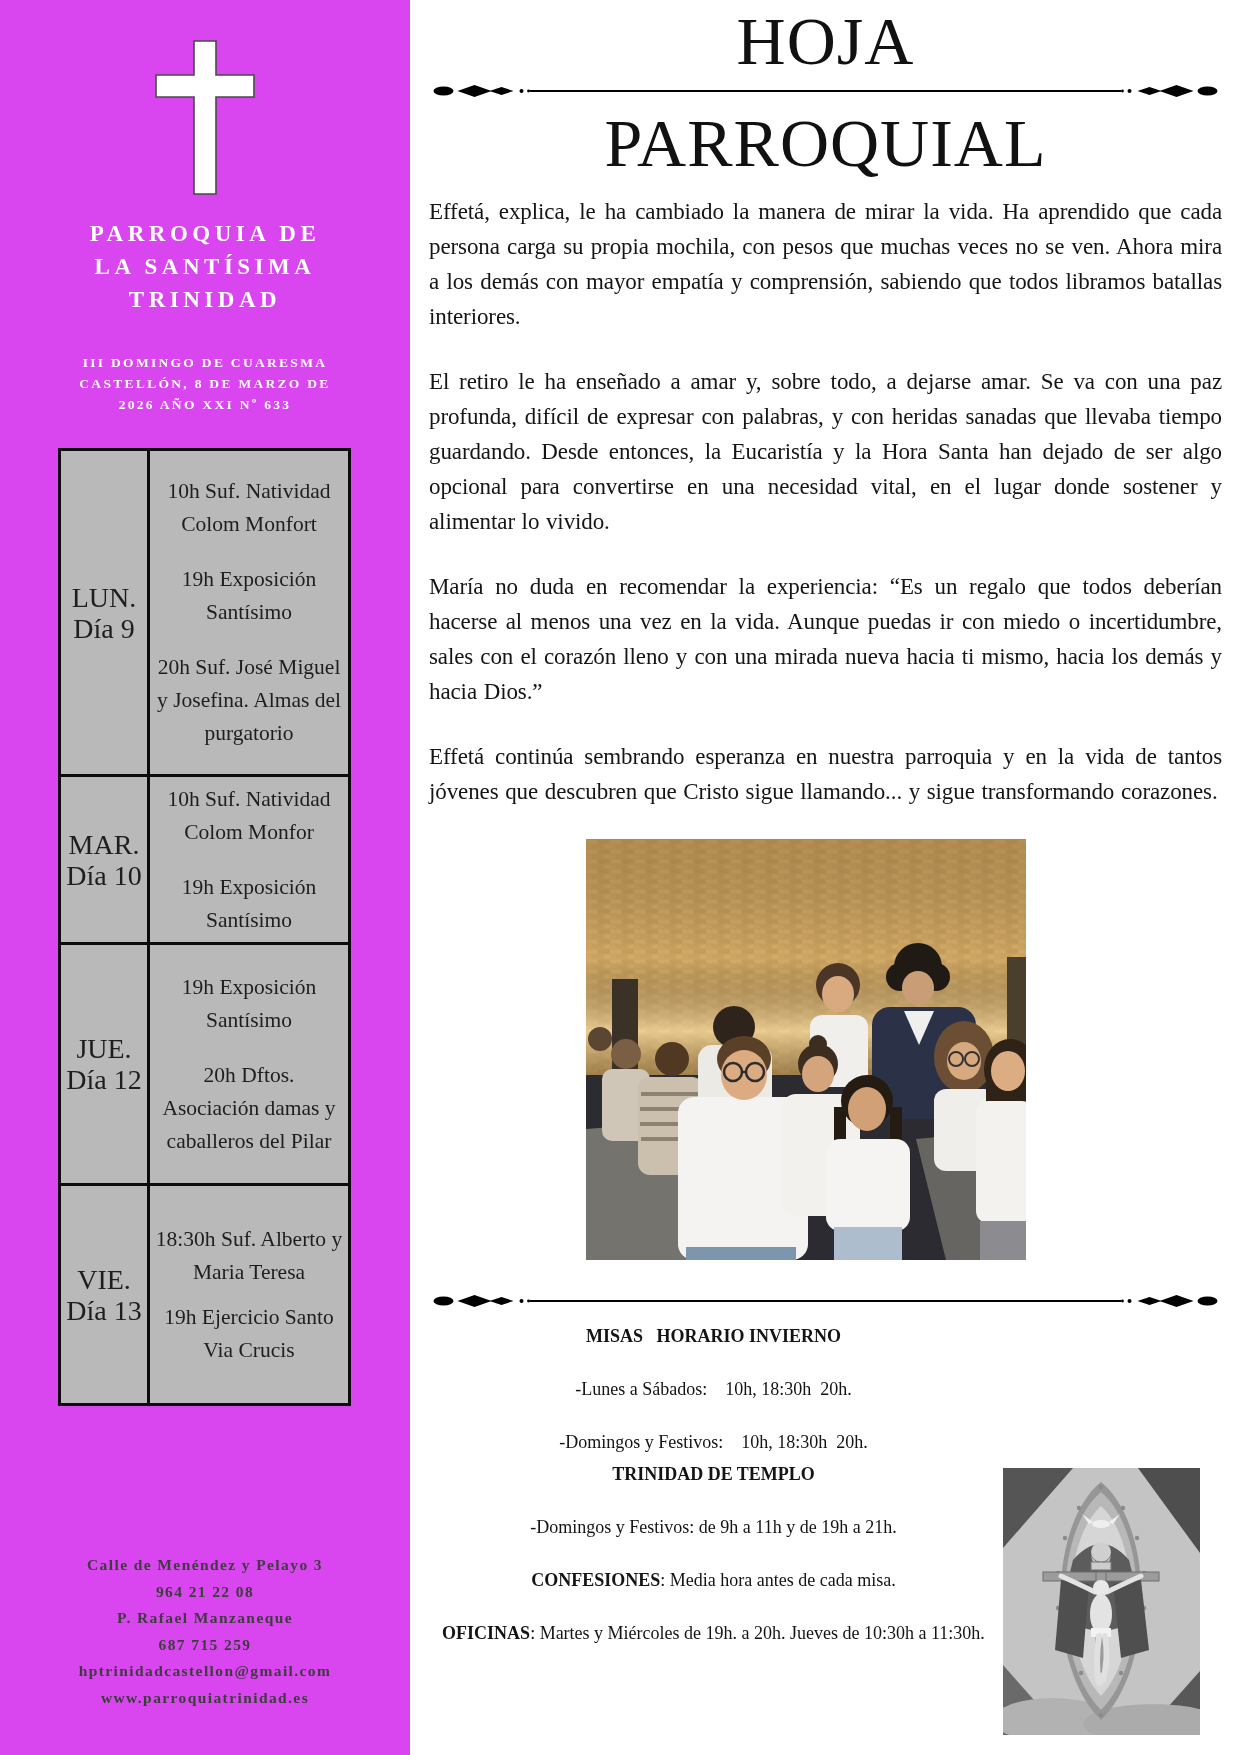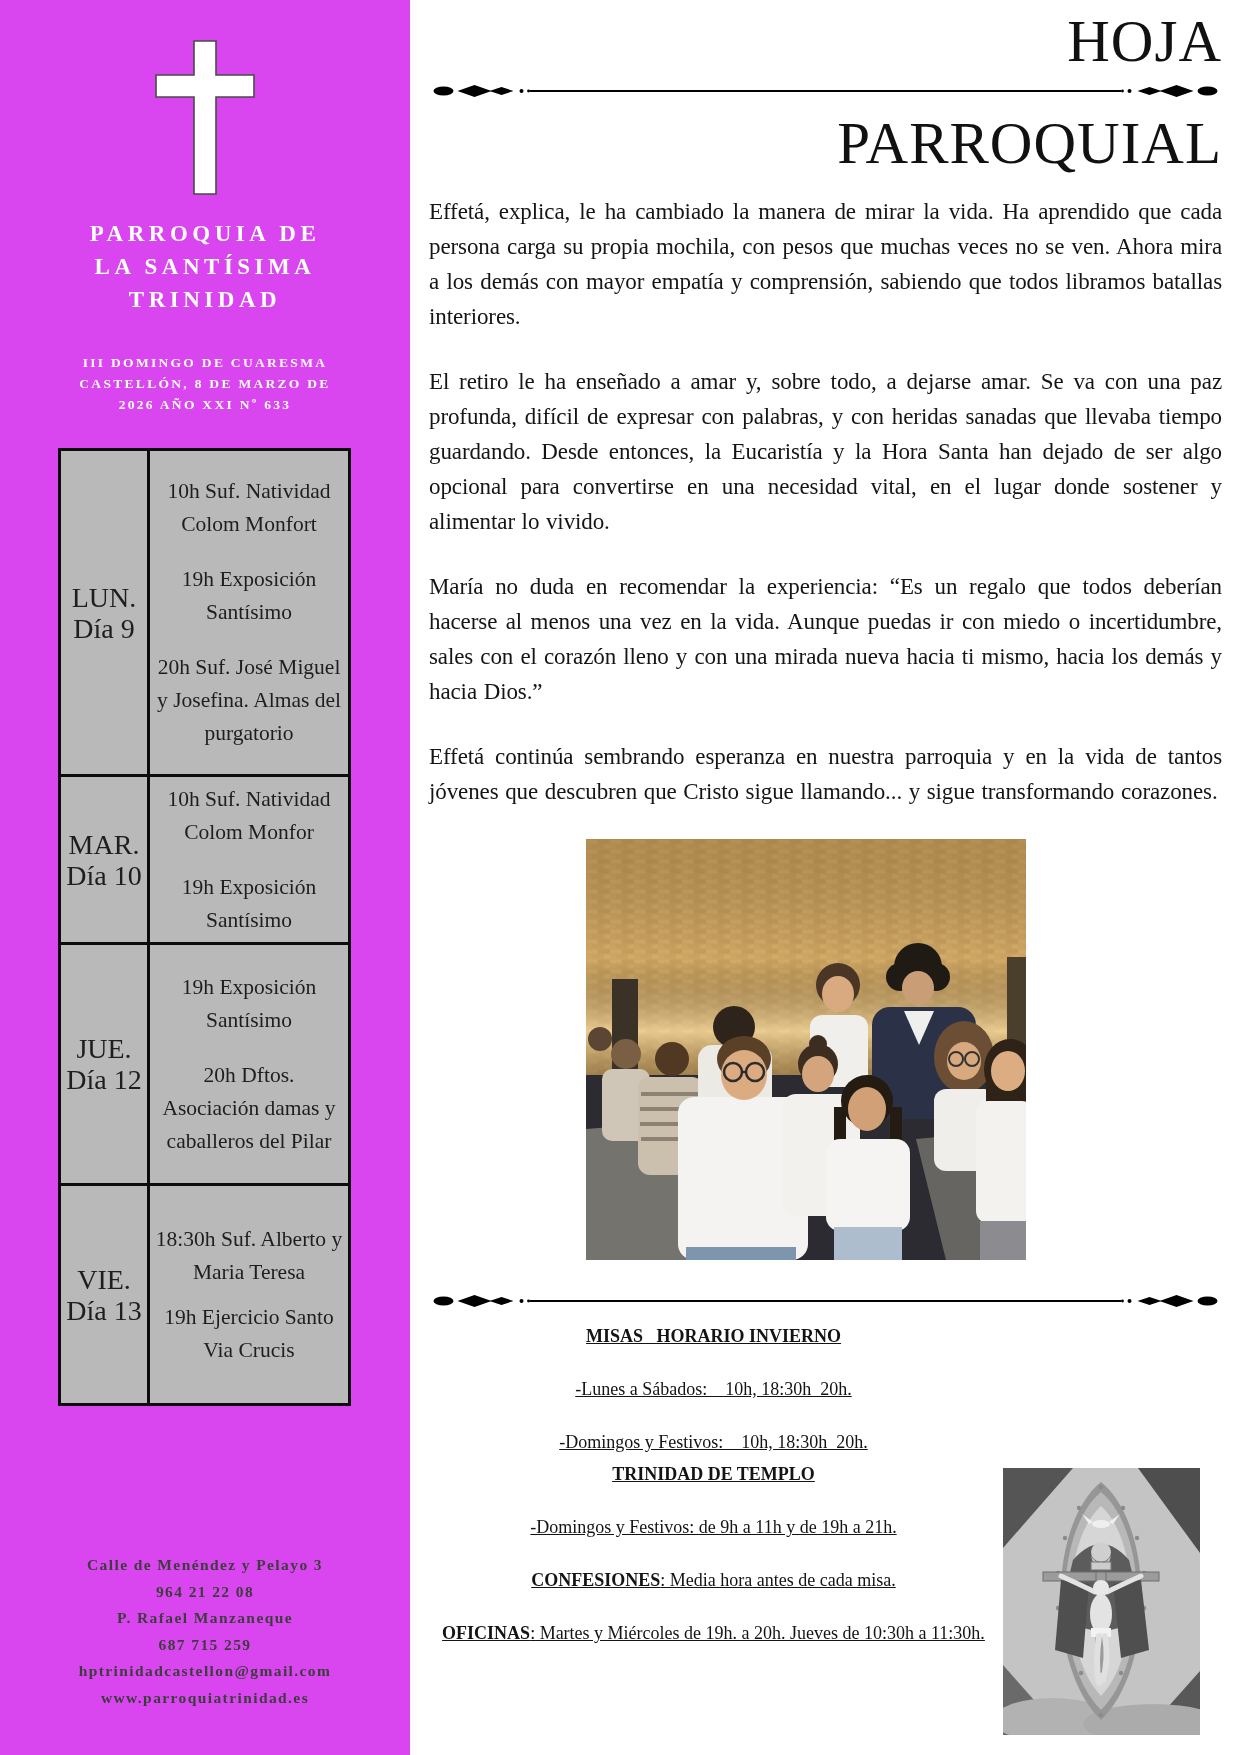--- a/index.html
+++ b/index.html
@@ -24,28 +24,28 @@
             justify-content:center;align-items:center;font-size:28px;line-height:31px;color:#1e1e1e;}
   .events{flex:1;display:flex;flex-direction:column;justify-content:center;align-items:center;
           text-align:center;font-size:21.5px;color:#1e1e1e;padding:6px 4px;}
   .event{line-height:33px;}
   .event + .event{margin-top:22px;}
   .schedule .row:nth-of-type(4) .event + .event{margin-top:12px;}
   .contact{position:absolute;left:0;top:1552px;width:410px;text-align:center;color:#3d3d3d;
            font-weight:bold;font-size:15.5px;line-height:26.5px;letter-spacing:1.4px;}
   
   .main{position:absolute;left:410px;top:0;width:831px;padding:6px 19px 0 19px;box-sizing:border-box;}
-  .title-line{text-align:right;font-size:59px;line-height:70px;color:#111;letter-spacing:1px;}
+  .title-line{text-align:center;font-size:68px;line-height:70px;color:#111;letter-spacing:1px;}
   .divider{display:block;width:100%;height:22px;margin:4px 0 6px 0;}
   .article{margin-top:16px;}
   .para{margin:0 0 30px 0;text-align:justify;font-size:23px;line-height:35px;color:#151515;
         letter-spacing:-0.1px;word-spacing:1px;}
   .photo-wrap{margin-top:22px;margin-left:157px;width:440px;height:421px;}
   .divider2{margin-top:30px;}
-  .info{width:585px;margin:8px 0 0 -8px;text-align:center;font-size:18px;color:#141414;text-decoration:underline;}
+  .info{width:585px;margin:8px 0 0 -8px;text-align:center;font-size:18px;color:#141414;}
   .info-title{font-weight:bold;line-height:32px;white-space:pre-wrap;}
   .info-line{line-height:32px;white-space:pre-wrap;margin-top:21px;}
   .info-line b{font-weight:bold;}
   .trinity-wrap{position:absolute;left:1003px;top:1468px;width:197px;height:267px;}
 </style>
 </head>
 <body>
 
 <div class="page">
 

